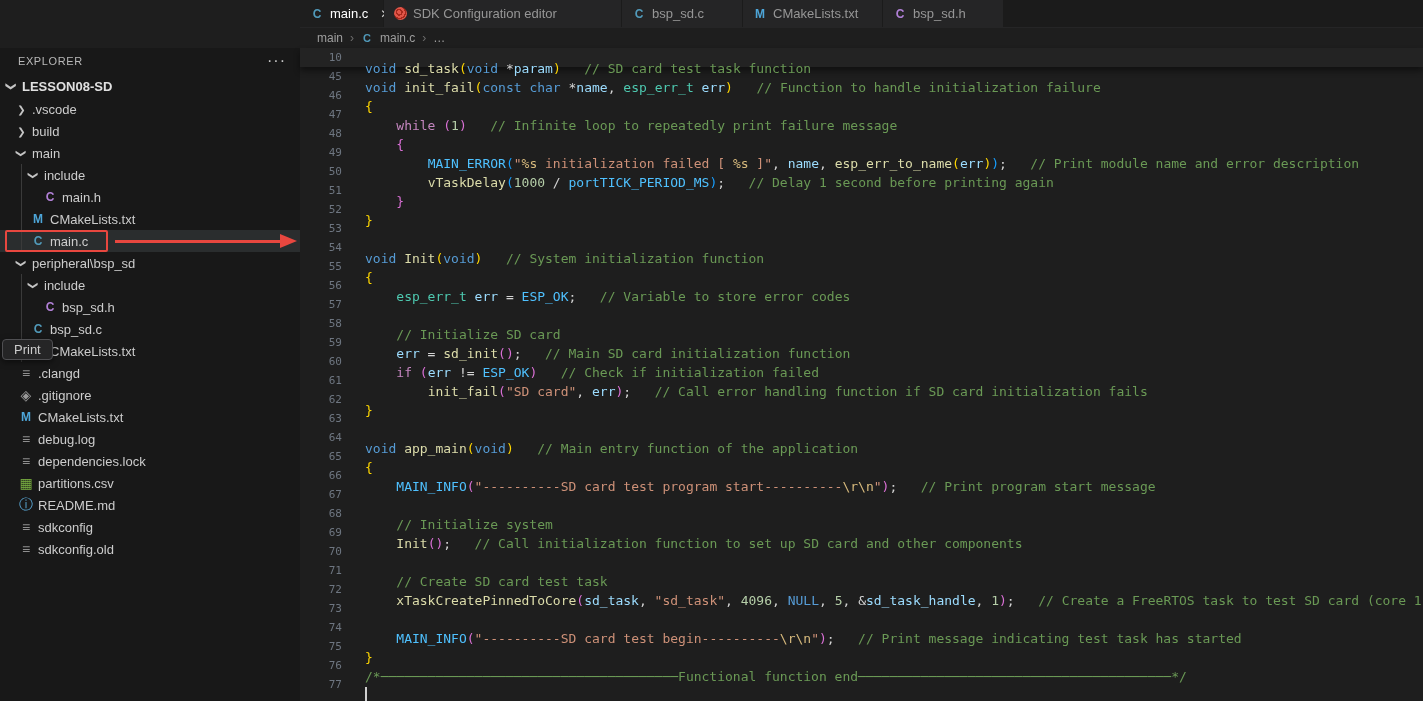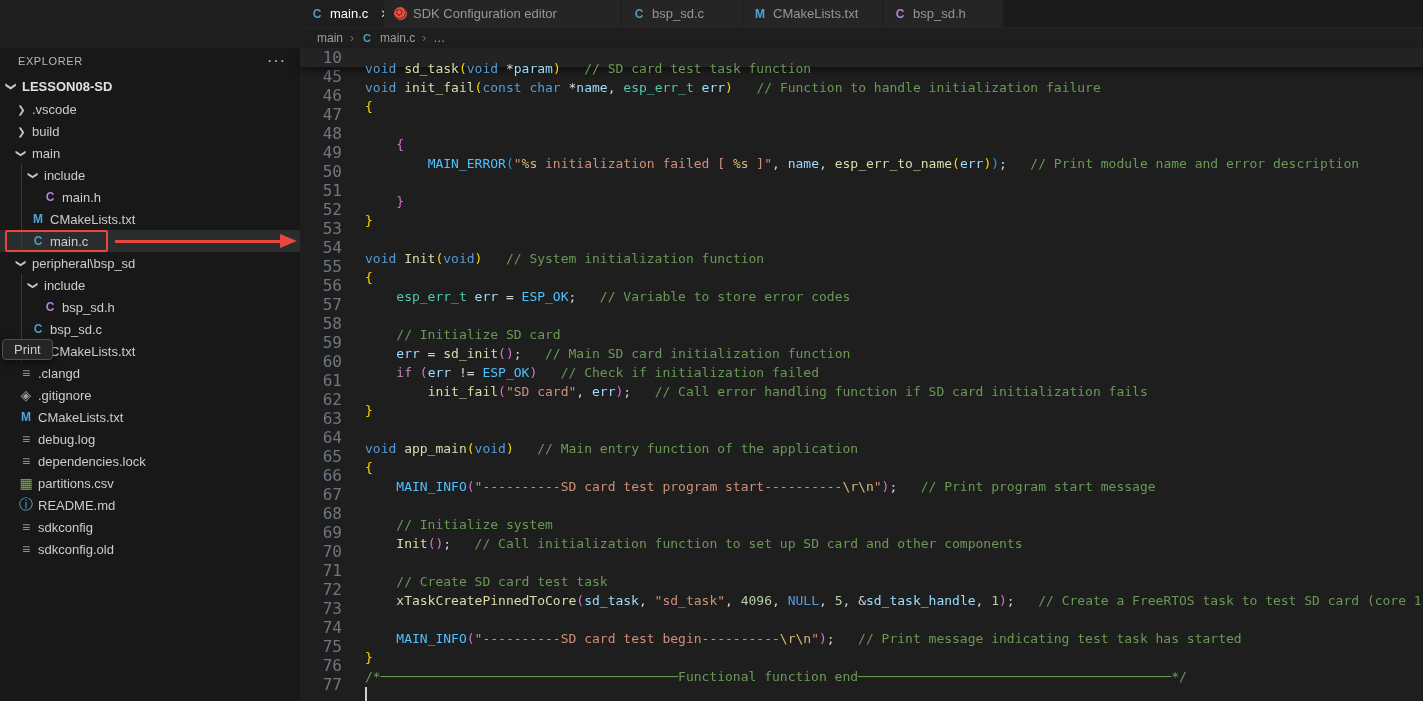--- a/index.html
+++ b/index.html
@@ -48,21 +48,21 @@
   .crumbs { height:20px; display:flex; align-items:center; gap:7px; padding-left:17px;
             font-size:12px; color:#9e9e9e; flex-shrink:0; }
   .crumb-sep { color:#6d6d6d; font-size:12px; }
   .crumbs .ficon { font-size:11px; width:12px; }
 
   .codearea { flex:1; overflow:hidden; }
   .cl { height:19px; display:flex; align-items:center;
         font-family:"DejaVu Sans Mono","Liberation Mono",monospace; font-size:13px;
         line-height:19px; }
   .gut { width:65px; flex-shrink:0; text-align:right; padding-right:23px; color:#6e7681;
-         font-size:16px; }
+         font-size:11px; }
   .txt { white-space:pre; color:#d4d4d4;margin-top:22px; }
   .sticky { background:#232323; box-shadow:0 4px 6px rgba(0,0,0,.45); position:relative;
             z-index:5; flex-shrink:0; }
   .cursor { display:inline-block; width:2px; height:16px; background:#cfcfcf;
             vertical-align:text-bottom; }
 
   
   .k{color:#569cd6} .c{color:#c586c0} .f{color:#dcdcaa} .t{color:#4ec9b0}
   .v{color:#9cdcfe} .m{color:#4fc1ff} .n{color:#b5cea8} .s{color:#ce9178}
   .e{color:#d7ba7d} .g{color:#6a9955} .p{color:#d4d4d4}
@@ -220,31 +220,33 @@
         <div class="cl">
           <div class="gut">45</div>
           <div class="txt"><span class="k">void </span><span class="f">init_fail</span><span class="B1">(</span><span class="k">const</span><span class="p"> </span><span class="k">char</span><span class="p"> *</span><span class="v">name</span><span class="p">, </span><span class="t">esp_err_t</span><span class="p"> </span><span class="v">err</span><span class="B1">)</span><span class="g">   // Function to handle initialization failure</span></div>
         </div>
         <div class="cl">
           <div class="gut">46</div>
           <div class="txt"><span class="B1">{</span></div>
         </div>
         <div class="cl">
           <div class="gut">47</div>
+          <div class="txt"><span class="p">    </span><span class="c">while</span><span class="p"> </span><span class="B2">(</span><span class="n">1</span><span class="B2">)</span><span class="g">   // Infinite loop to repeatedly print failure message</span></div>
         </div>
         <div class="cl">
           <div class="gut">48</div>
           <div class="txt"><span class="p">    </span><span class="B2">{</span></div>
         </div>
         <div class="cl">
           <div class="gut">49</div>
           <div class="txt"><span class="p">        </span><span class="m">MAIN_ERROR</span><span class="B3">(</span><span class="s">"</span><span class="e">%s</span><span class="s"> initialization failed [ </span><span class="e">%s</span><span class="s"> ]"</span><span class="p">, </span><span class="v">name</span><span class="p">, </span><span class="f">esp_err_to_name</span><span class="B1">(</span><span class="v">err</span><span class="B1">)</span><span class="B3">)</span><span class="p">;</span><span class="g">   // Print module name and error description</span></div>
         </div>
         <div class="cl">
           <div class="gut">50</div>
+          <div class="txt"><span class="p">        </span><span class="f">vTaskDelay</span><span class="B3">(</span><span class="n">1000</span><span class="p"> / </span><span class="m">portTICK_PERIOD_MS</span><span class="B3">)</span><span class="p">;</span><span class="g">   // Delay 1 second before printing again</span></div>
         </div>
         <div class="cl">
           <div class="gut">51</div>
           <div class="txt"><span class="p">    </span><span class="B2">}</span></div>
         </div>
         <div class="cl">
           <div class="gut">52</div>
           <div class="txt"><span class="B1">}</span></div>
         </div>
         <div class="cl">

